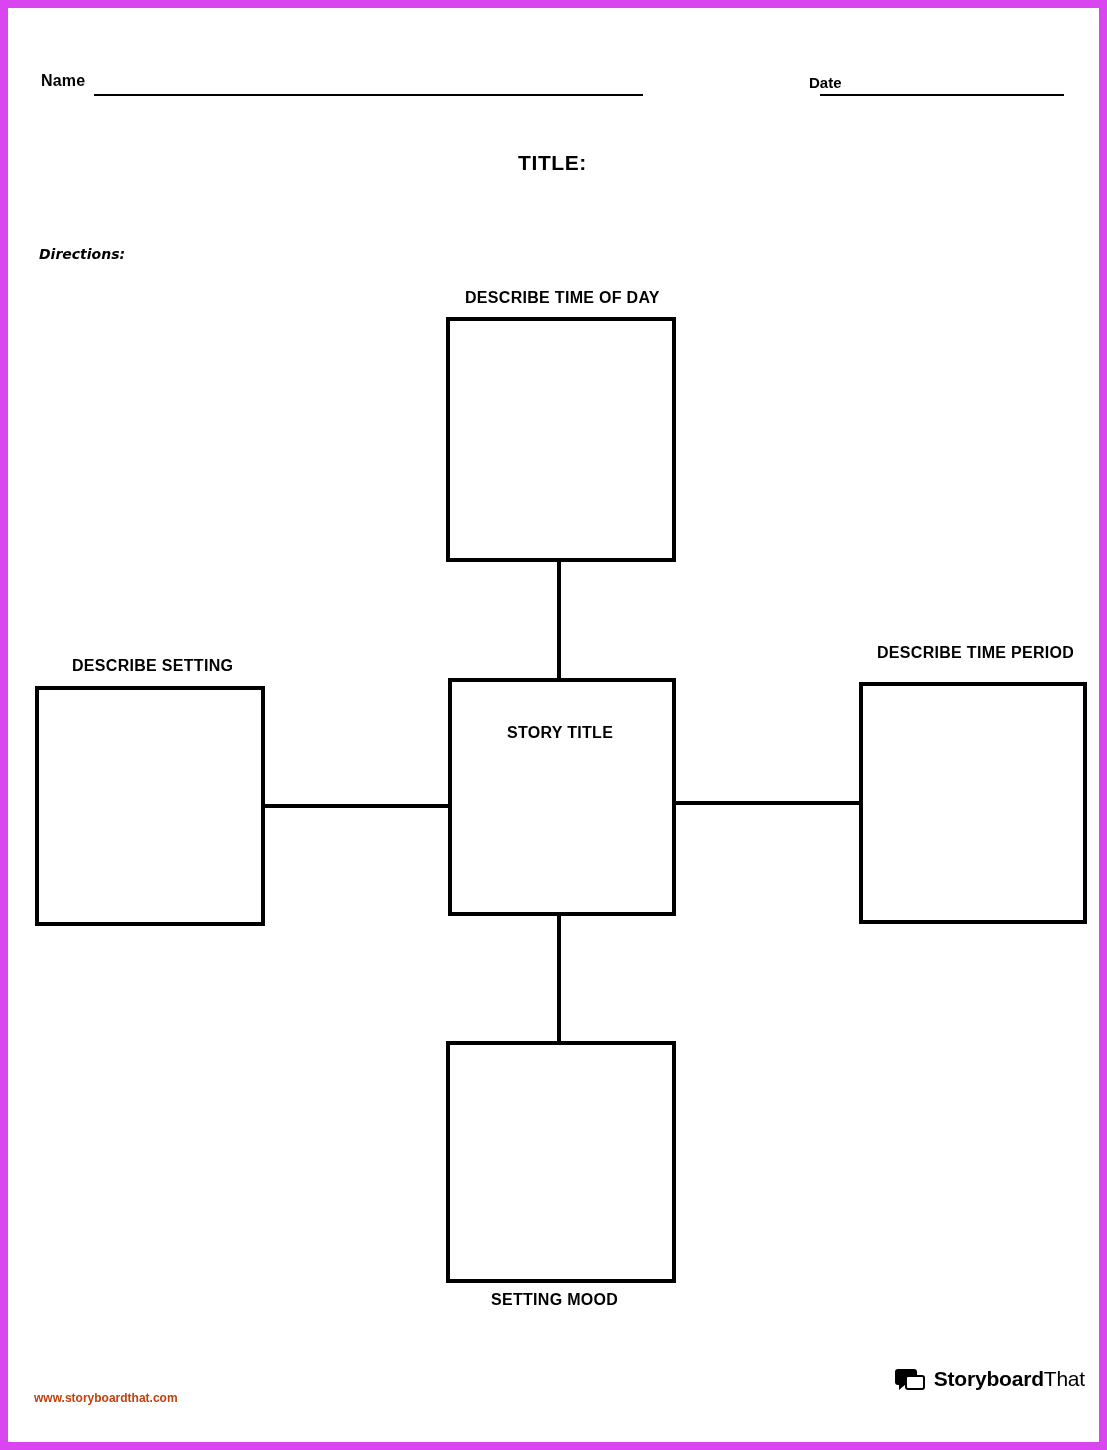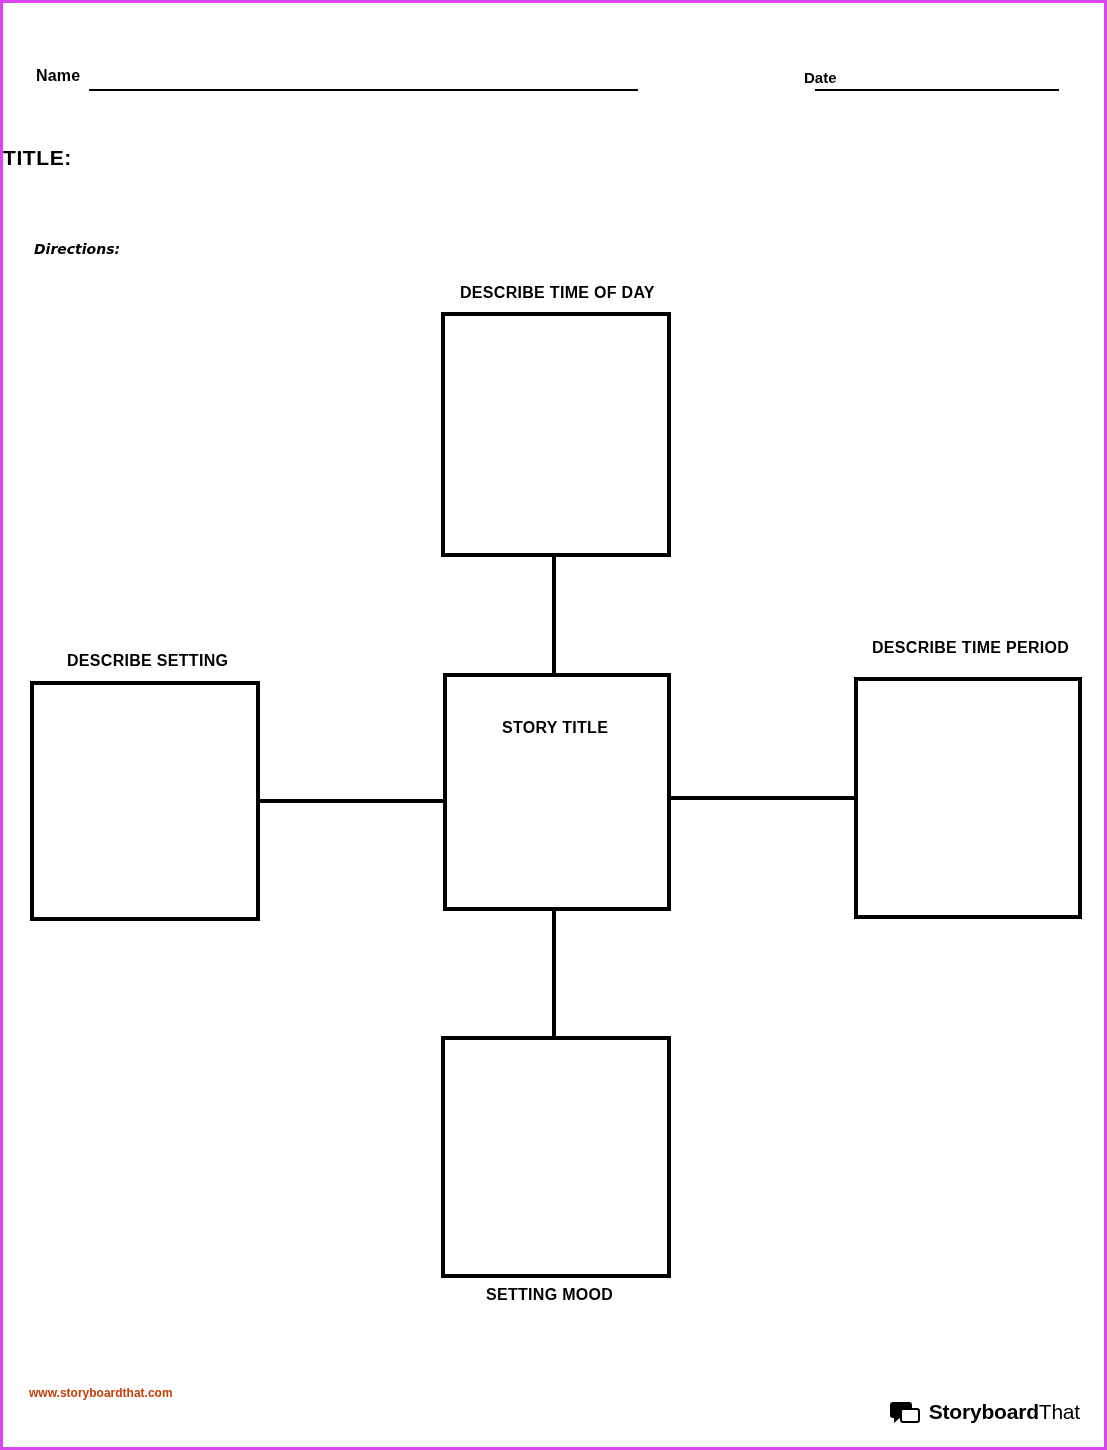--- a/index.html
+++ b/index.html
@@ -9,21 +9,21 @@
   }
   body {
     font-family: "Liberation Sans", sans-serif;
   }
   .page {
     position: relative;
     width: 1107px;
     height: 1450px;
     background: #ffffff;
     box-sizing: border-box;
-    border: 3px solid #d946ef;
+    border: 8px solid #d946ef;
     overflow: hidden;
   }
   .inner {
     position: absolute;
     left: 0; top: 0;
     width: 1089px;
     height: 1432px;
   }
 
   
@@ -60,21 +60,21 @@
     width: 244px;
     height: 0;
     border-bottom: 2px solid #000;
   }
 
   .title-text {
     position: absolute;
     left: 0;
     top: 143px;
     width: 1089px;
-    text-align: left;
+    text-align: center;
     font-size: 21px;
     font-weight: bold;
     letter-spacing: 0.6px;
     color: #000;
   }
 
   .directions {
     position: absolute;
     left: 31px;
     top: 226px;
@@ -138,21 +138,21 @@
     position: absolute;
     left: 26px;
     top: 1383px;
     font-size: 12px;
     font-weight: bold;
     color: #c2410c;
   }
   .brand {
     position: absolute;
     right: 12px;
-    top: 1396px;
+    top: 1358px;
     display: flex;
     align-items: center;
     gap: 9px;
     justify-content: flex-end;
   }
   .brand-icon {
     width: 30px;
     height: 26px;
     position: relative;
     display: inline-block;

